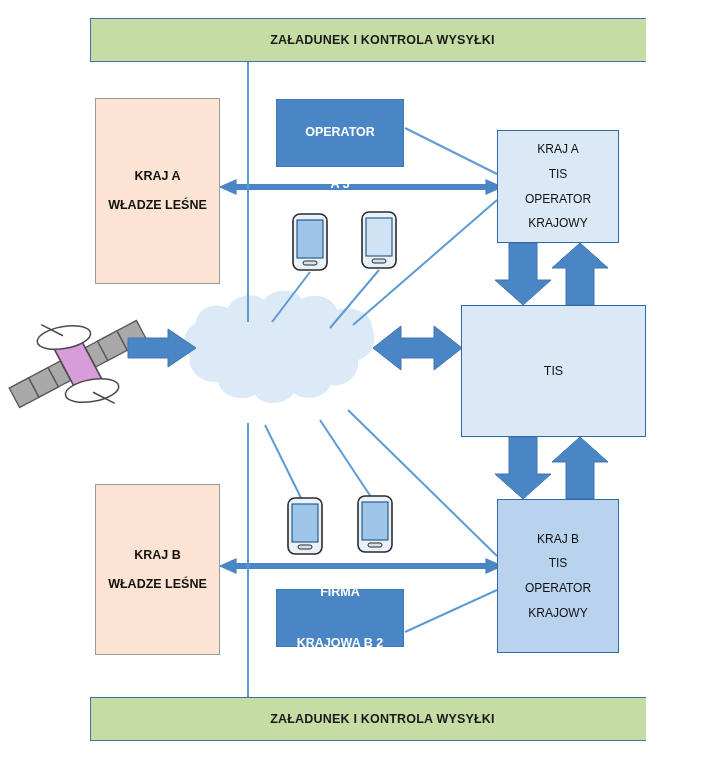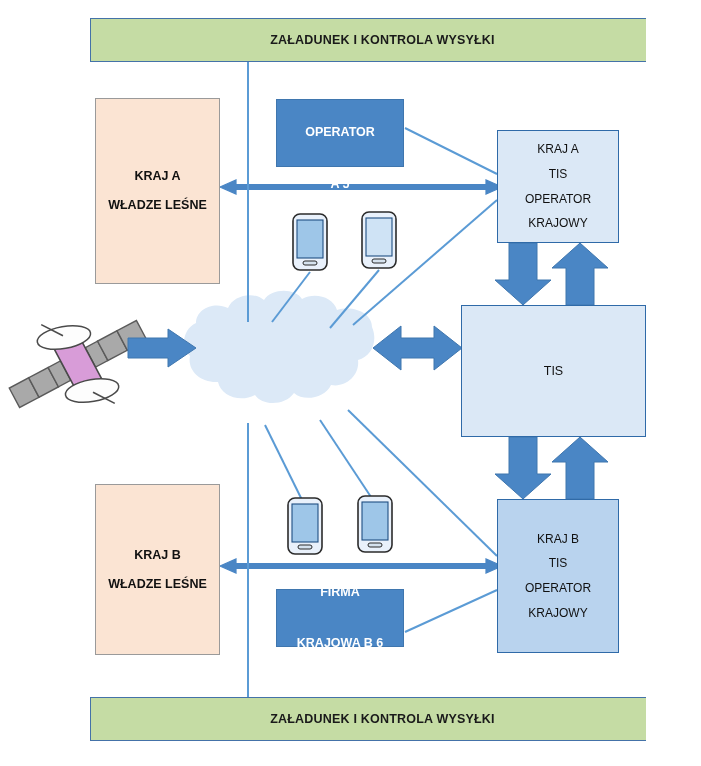--- a/index.html
+++ b/index.html
@@ -240,20 +240,20 @@
     <span class="ln">KRAJOWY</span>
   </div>
 
   <div class="node box-peach" style="left:95px; top:484px; width:125px; height:171px;">
     <span class="ln">KRAJ B</span>
     <span class="ln">WŁADZE LEŚNE</span>
   </div>
 
   <div class="node box-firm" style="left:276px; top:589px; width:128px; height:58px;">
     <span class="ln">FIRMA</span>
-    <span class="ln">KRAJOWA B 6</span>
+    <span class="ln">KRAJOWA B 2</span>
   </div>
 
   <div class="node bar-green" style="left:90px; top:697px; width:585px; height:44px;">
     <span>ZAŁADUNEK I KONTROLA WYSYŁKI</span>
   </div>
 
 </div>
 
 </body></html>

